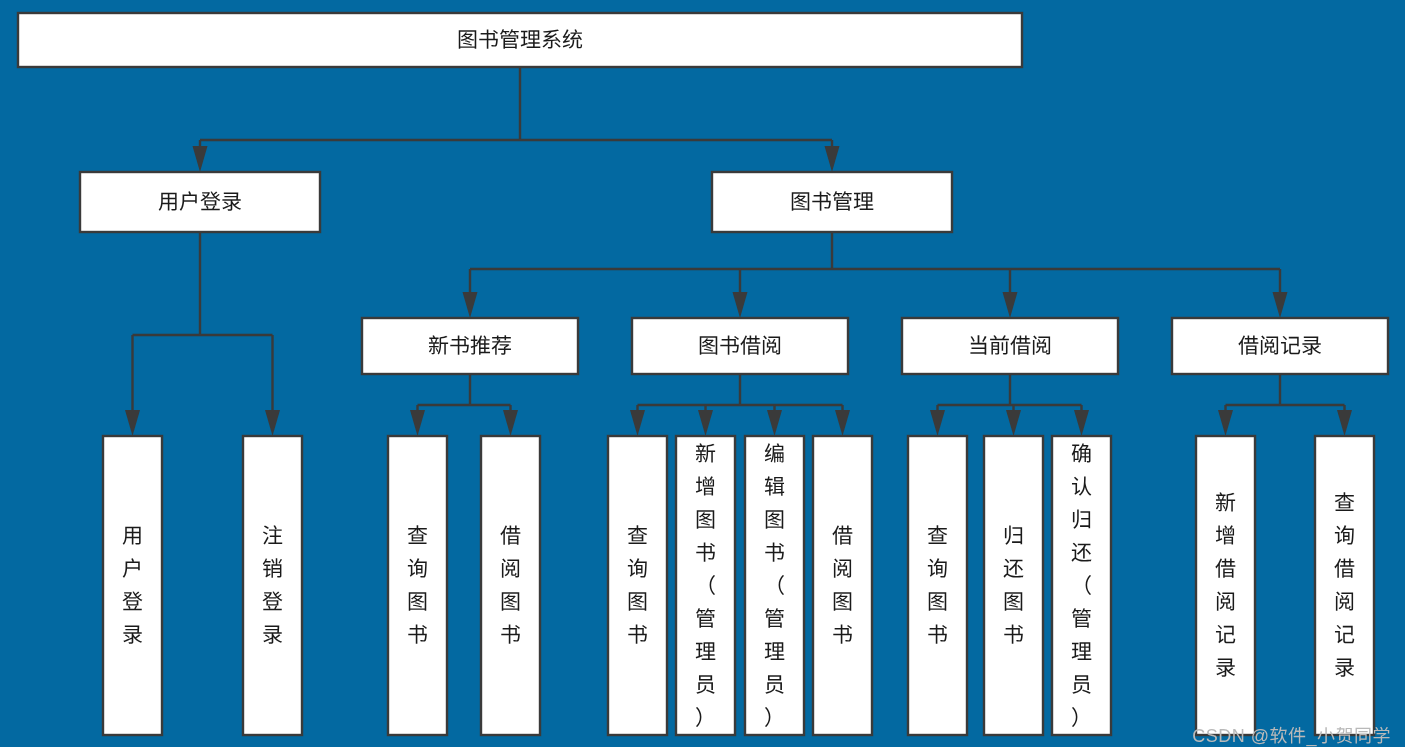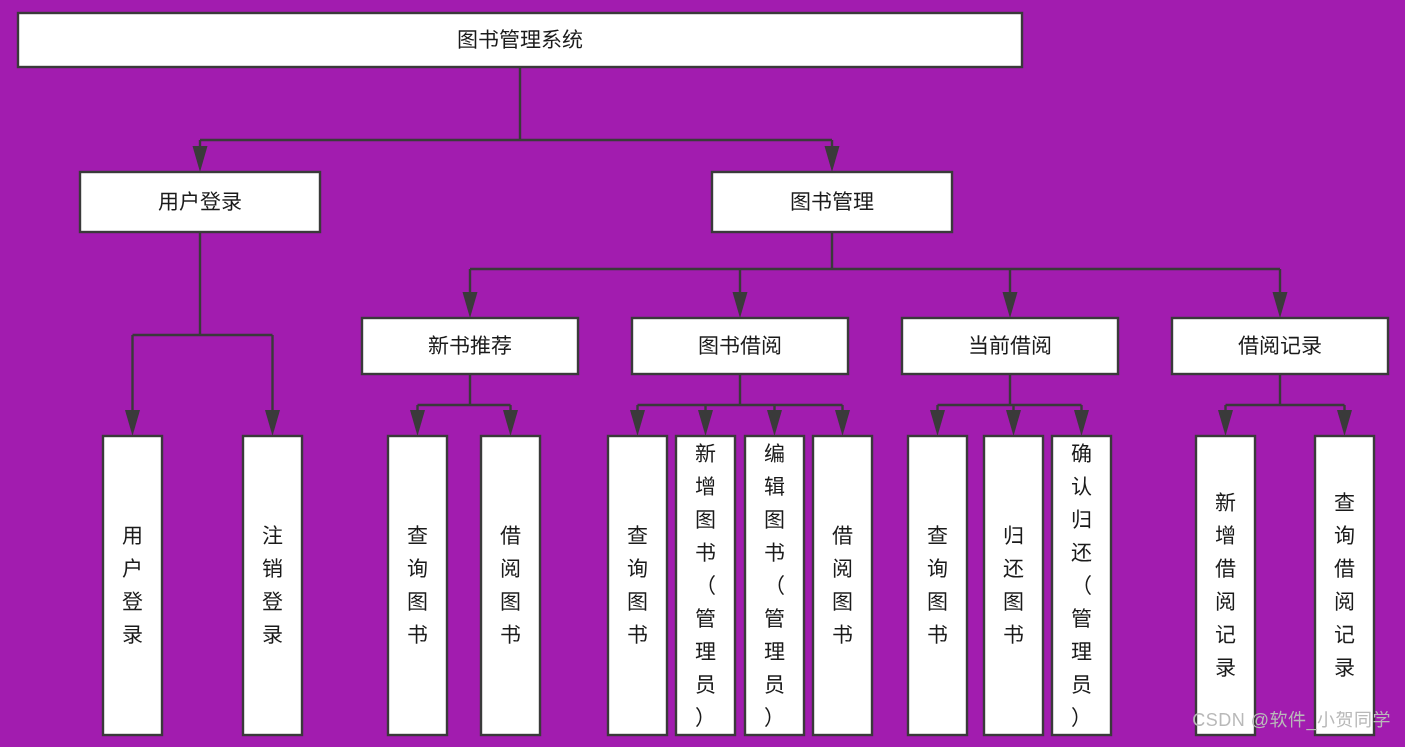--- a/index.html
+++ b/index.html
@@ -11,21 +11,21 @@
   body {
     width: 1405px;
     height: 747px;
     overflow: hidden;
     font-family: "Liberation Sans", "DejaVu Sans", sans-serif;
   }
   #diagram-root {
     position: relative;
     width: 1405px;
     height: 747px;
-    background: #a21caf;
+    background: #0369a1;
     text-decoration: underline;
   }
   #diagram-svg {
     position: absolute;
     left: 0;
     top: 0;
     width: 1405px;
     height: 747px;
   }
   .node-box {
@@ -54,21 +54,21 @@
   .node-label-v {
     font-family: "Liberation Sans", "DejaVu Sans", sans-serif;
     font-size: 21px;
     fill: #1a1a1a;
     text-anchor: middle;
     white-space: pre;
   }
   .watermark {
     position: absolute;
     right: 14px;
-    bottom: 16px;
+    bottom: 0;
     font-family: "Liberation Sans", "DejaVu Sans", sans-serif;
     font-size: 18px;
     color: #b9b9b9;
     letter-spacing: 0.5px;
     user-select: none;
     pointer-events: none;
   }
 </style>
 </head>
 <body>

